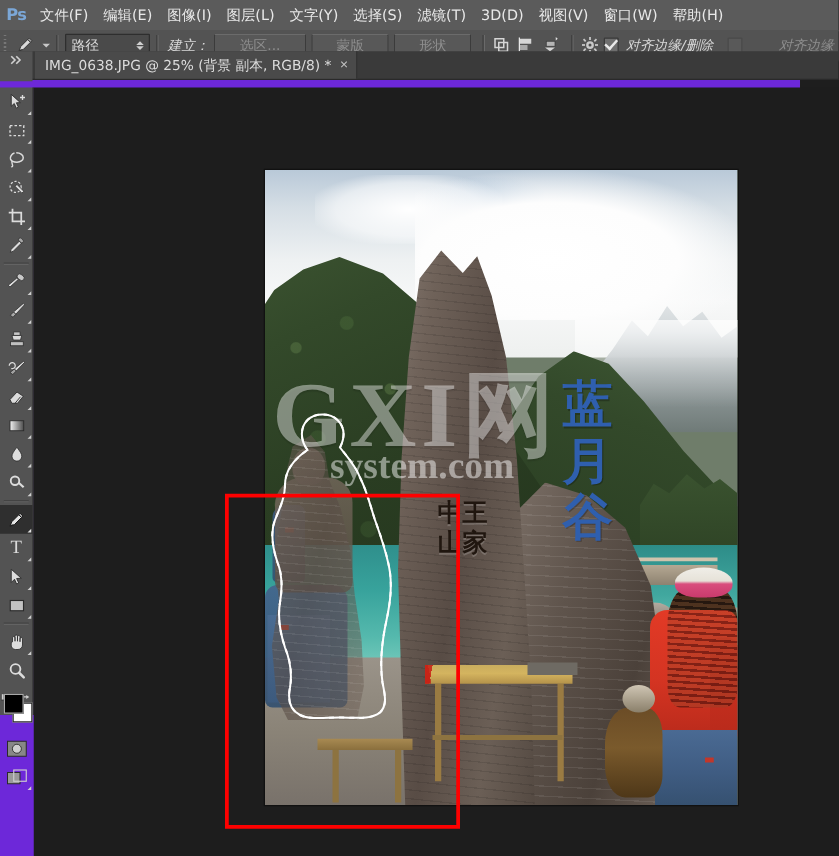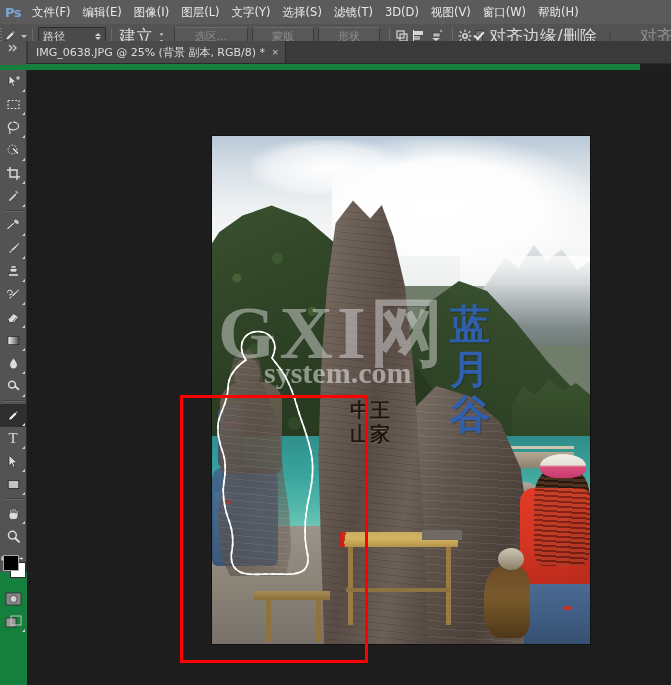--- a/index.html
+++ b/index.html
@@ -11,21 +11,21 @@
     width: 671px;
     height: 685px;
     overflow: hidden;
     font-family: "Liberation Sans", "DejaVu Sans", sans-serif;
     -webkit-font-smoothing: antialiased;
   }
   #app {
     position: relative;
     width: 640px;
     height: 685px;
-    background: #15803d;
+    background: #6d28d9;
   }
 
   
   #menubar {
     position: absolute;
     left: 0; top: 0;
     width: 671px; height: 24px;
     background: #5b5b5b;
     display: flex;
     align-items: center;
@@ -109,24 +109,25 @@
   .spin i {
     width: 0; height: 0;
     border-left: 3px solid transparent;
     border-right: 3px solid transparent;
   }
   .spin i.up { border-bottom: 3px solid #cfcfcf; }
   .spin i.dn { border-top: 3px solid #cfcfcf; }
 
   .opt-label {
     color: #d8d8d8;
-    font-size: 17px;
+    font-size: 11px;
     margin: 0 4px 0 2px;
     white-space: nowrap;
     font-family: "DejaVu Sans", sans-serif;
+    font-style: italic;
   }
   .opt-btn {
     height: 17px;
     background: #585858;
     border: 1px solid #3b3b3b;
     border-top-color: #6b6b6b;
     border-radius: 2px;
     color: #8e8e8e;
     font-size: 11px;
     display: flex;

